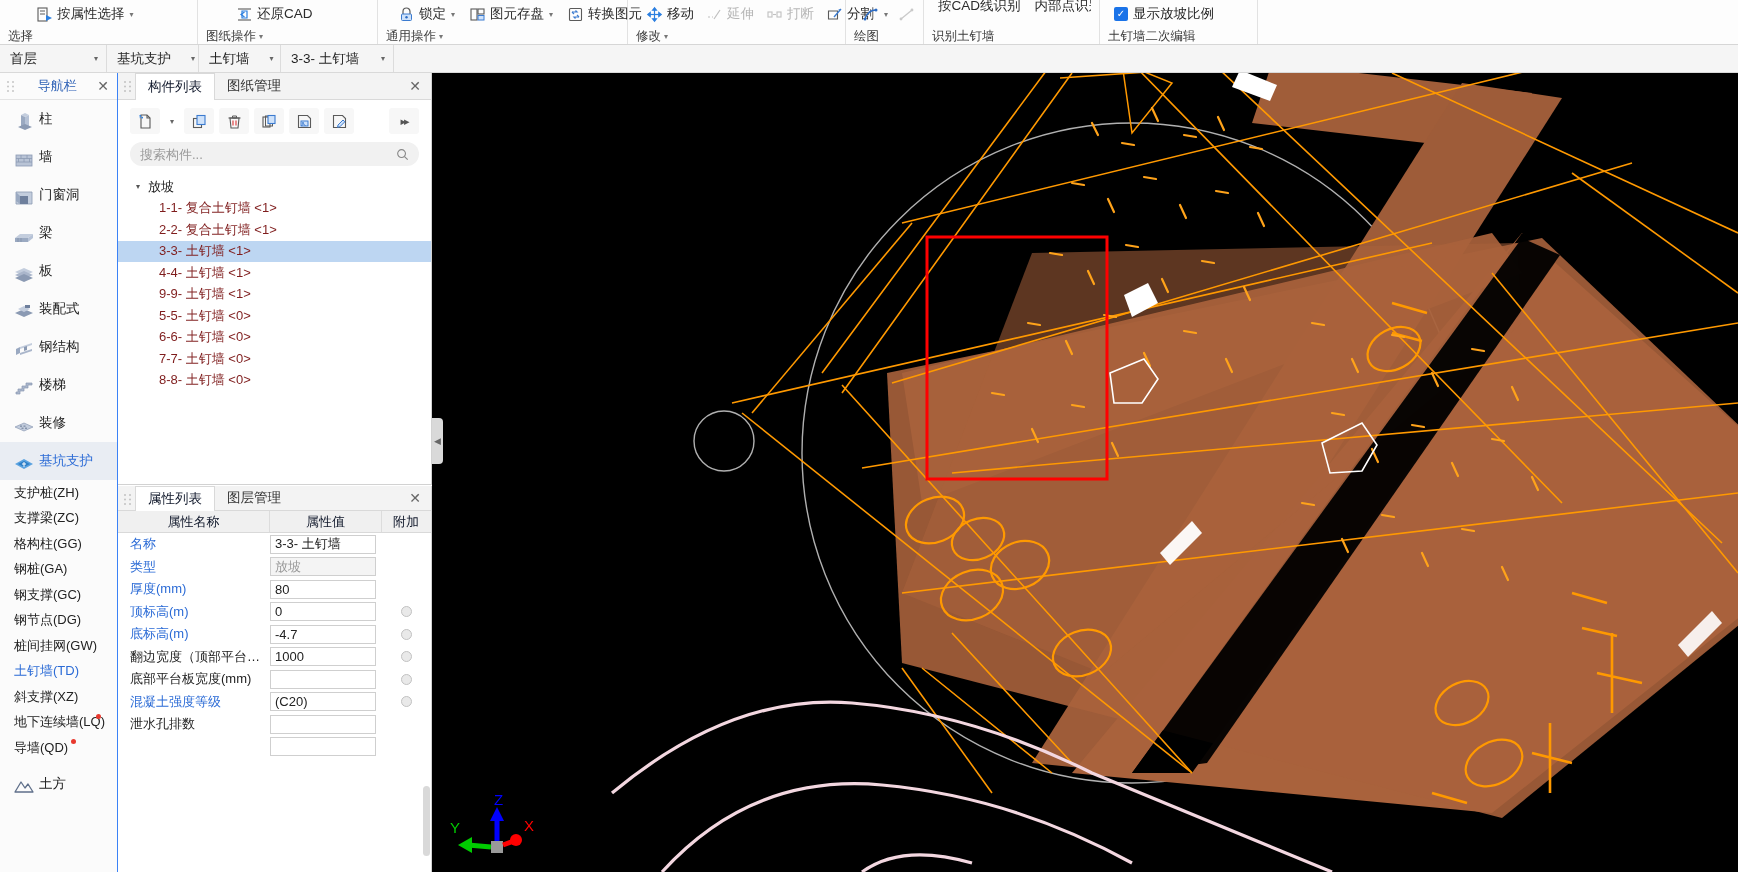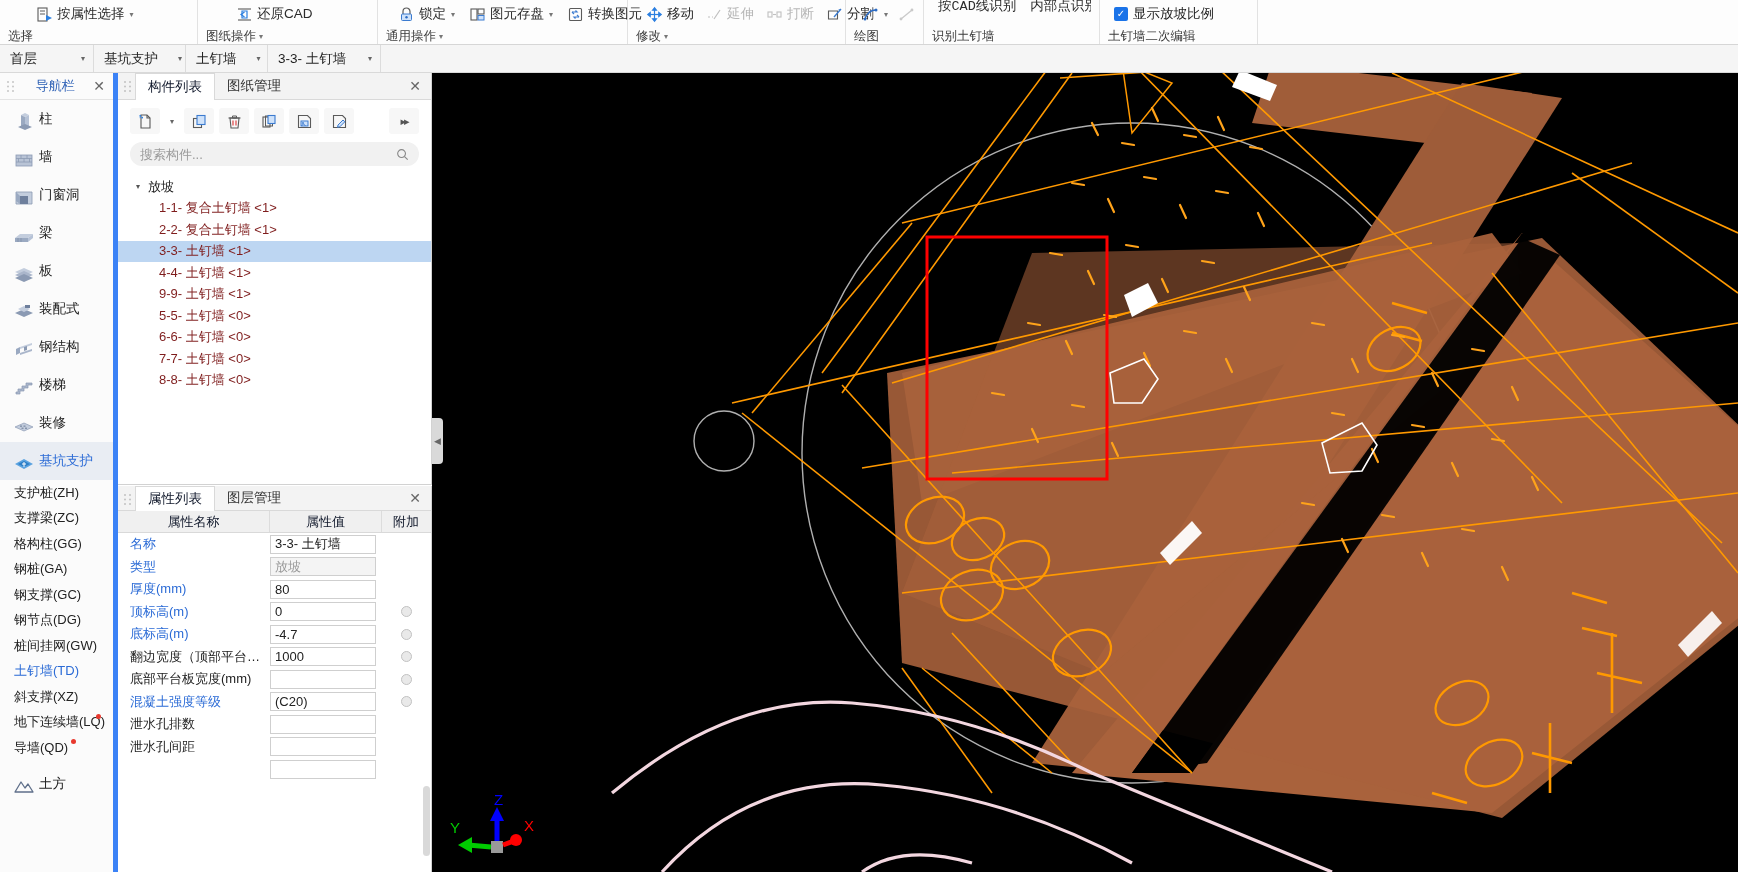--- a/index.html
+++ b/index.html
@@ -68,21 +68,21 @@
     font-size: 13.5px; color: #1f1f1f;
     cursor: pointer; white-space: nowrap;
   }
   .cbox .txt { margin-right: 20px; }
   .cbox .cv { font-size: 8px; color: #666; }
   .cbar-rest { flex: 1; background: #f5f5f5; }
 
   
   .nav {
     position: absolute; top: 73px; left: 0; width: 118px; height: 799px;
-    background: #fbfbfb; border-right: 5px solid #3b82f6;
+    background: #fbfbfb; border-right: 1px solid #3b82f6;
     overflow: hidden;
   }
   .nav-head {
     height: 27px; display: flex; align-items: center;
     padding: 0 6px; border-bottom: 1px solid #e4e4e4; background: #fbfbfb;
   }
   .grip { width: 9px; height: 13px; margin-right: 4px; opacity: .55; }
   .nav-title { font-size: 13px; color: #2b5fb5; flex: 1; text-align: center; }
   .xbtn { font-size: 14px; color: #666; cursor: pointer; line-height: 1; padding: 0 2px; }
   .nav-item {
@@ -373,21 +373,21 @@
             </svg>
           </span>
         </div>
       </div>
       <div class="rlabel">
         <span>绘图</span>
       </div>
     </div>
 
     <div class="rgroup" style="width:176px;">
-      <div class="rrow" style="padding-left:4px; overflow:hidden; height:27px; align-items:flex-start;font-family:Liberation Mono, monospace;">
+      <div class="rrow" style="padding-left:4px; overflow:hidden; height:27px; align-items:flex-start;">
         <div class="rbtn" style="margin-top:-5px;">
           <span>按CAD线识别</span>
         </div>
         <div class="rbtn" style="margin-top:-5px;">
           <span>内部点识别</span>
         </div>
       </div>
       <div class="rlabel">
         <span>识别土钉墙</span>
       </div>
@@ -402,21 +402,21 @@
       </div>
       <div class="rlabel">
         <span>土钉墙二次编辑</span>
       </div>
     </div>
 
     <div style="flex:1;"></div>
   </div>
 
   <div class="cbar">
-    <div class="cbox" style="width:94px;text-align:right;">
+    <div class="cbox" style="width:107px;text-align:right;">
       <span class="txt">首层</span>
       <span class="cv">▾</span>
     </div>
     <div class="cbox" style="width:92px;">
       <span class="txt">基坑支护</span>
       <span class="cv">▾</span>
     </div>
     <div class="cbox" style="width:82px;">
       <span class="txt">土钉墙</span>
       <span class="cv">▾</span>
@@ -819,25 +819,20 @@
       </div>
       <div class="prow">
         <div class="pn blue">混凝土强度等级</div>
         <div class="pv"><input type="text" value="(C20)" style=""></div>
         <div class="pa">
             <span class="radio"></span>
           </div>
       </div>
       <div class="prow">
         <div class="pn">泄水孔排数</div>
-        <div class="pv"><input type="text" value="" style=""></div>
-        <div class="pa"></div>
-      </div>
-      <div class="prow">
-        <div class="pn">泄水孔间距</div>
         <div class="pv"><input type="text" value="" style=""></div>
         <div class="pa"></div>
       </div>
       <div class="prow">
         <div class="pn"></div>
         <div class="pv"><input type="text" style=""></div>
         <div class="pa"></div>
       </div>
     </div>
     <div class="vscroll" style="top:300px; height:70px;"></div>

